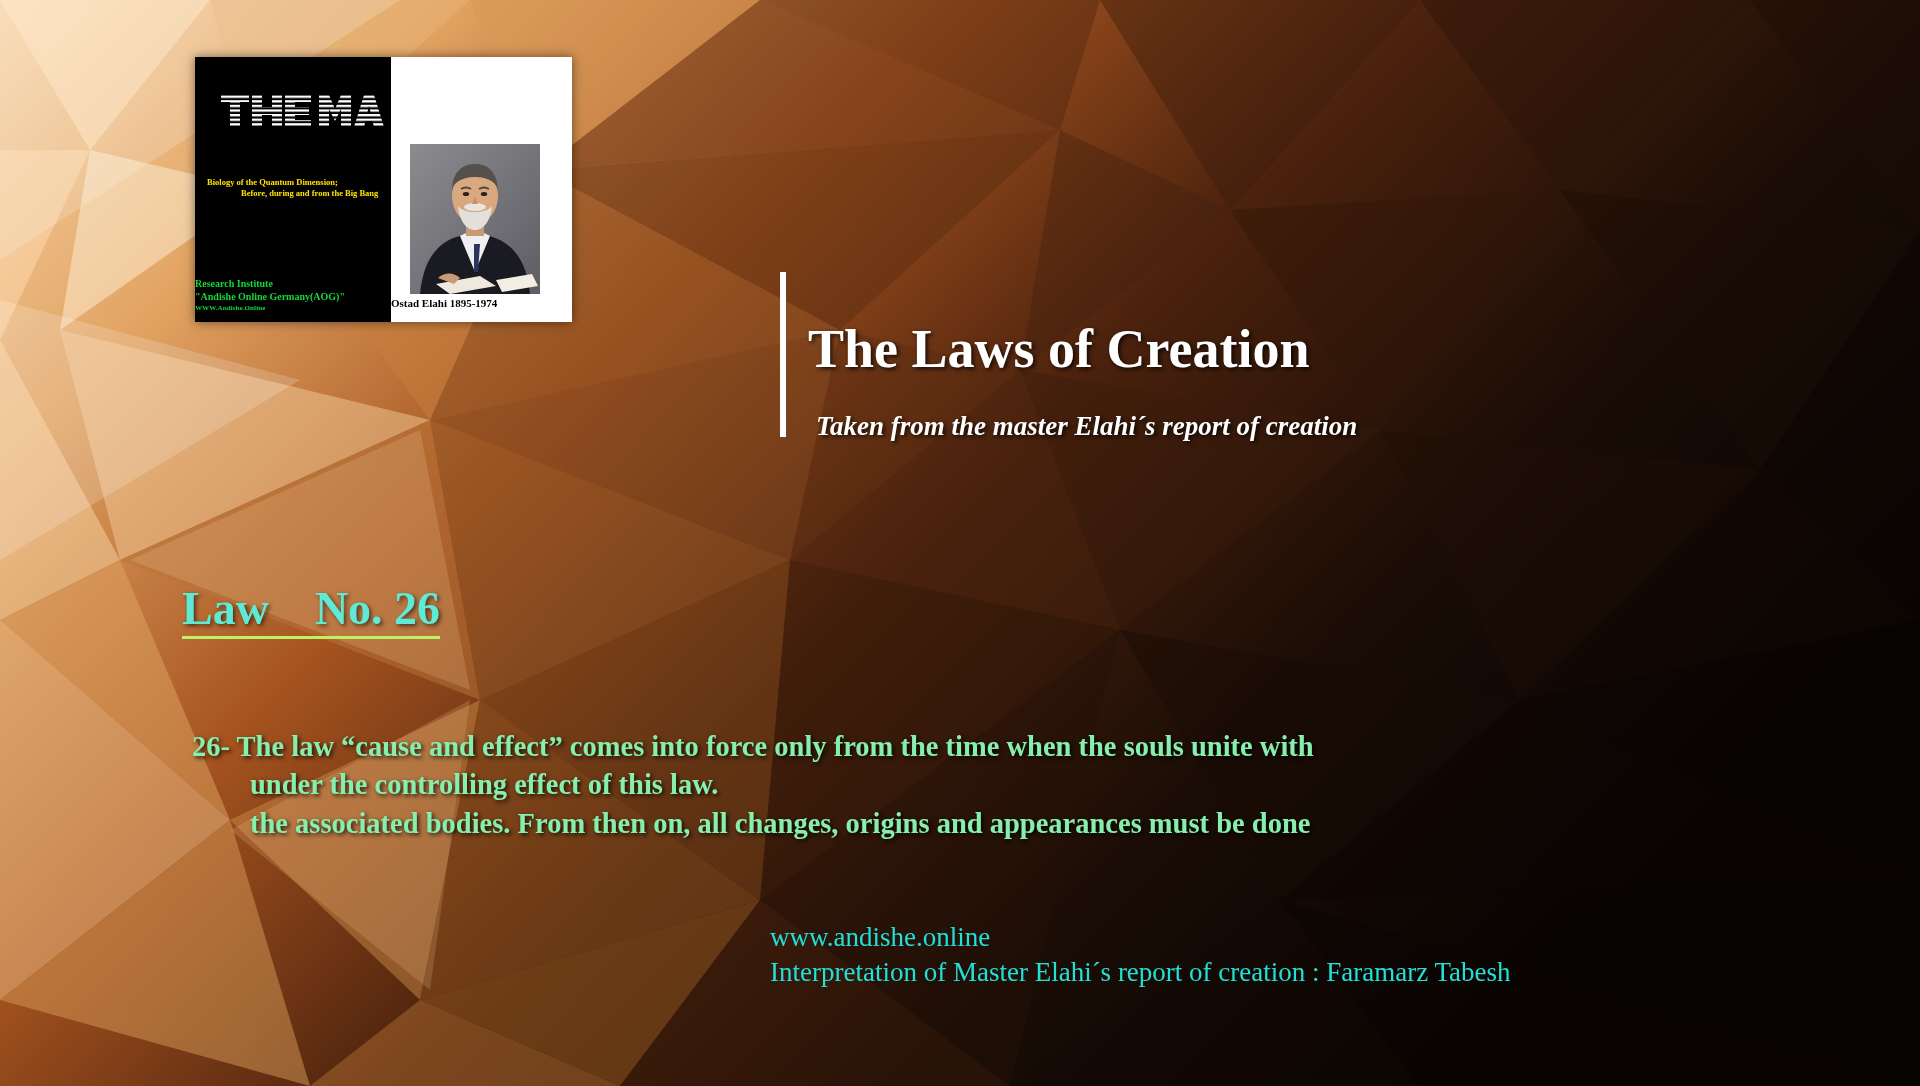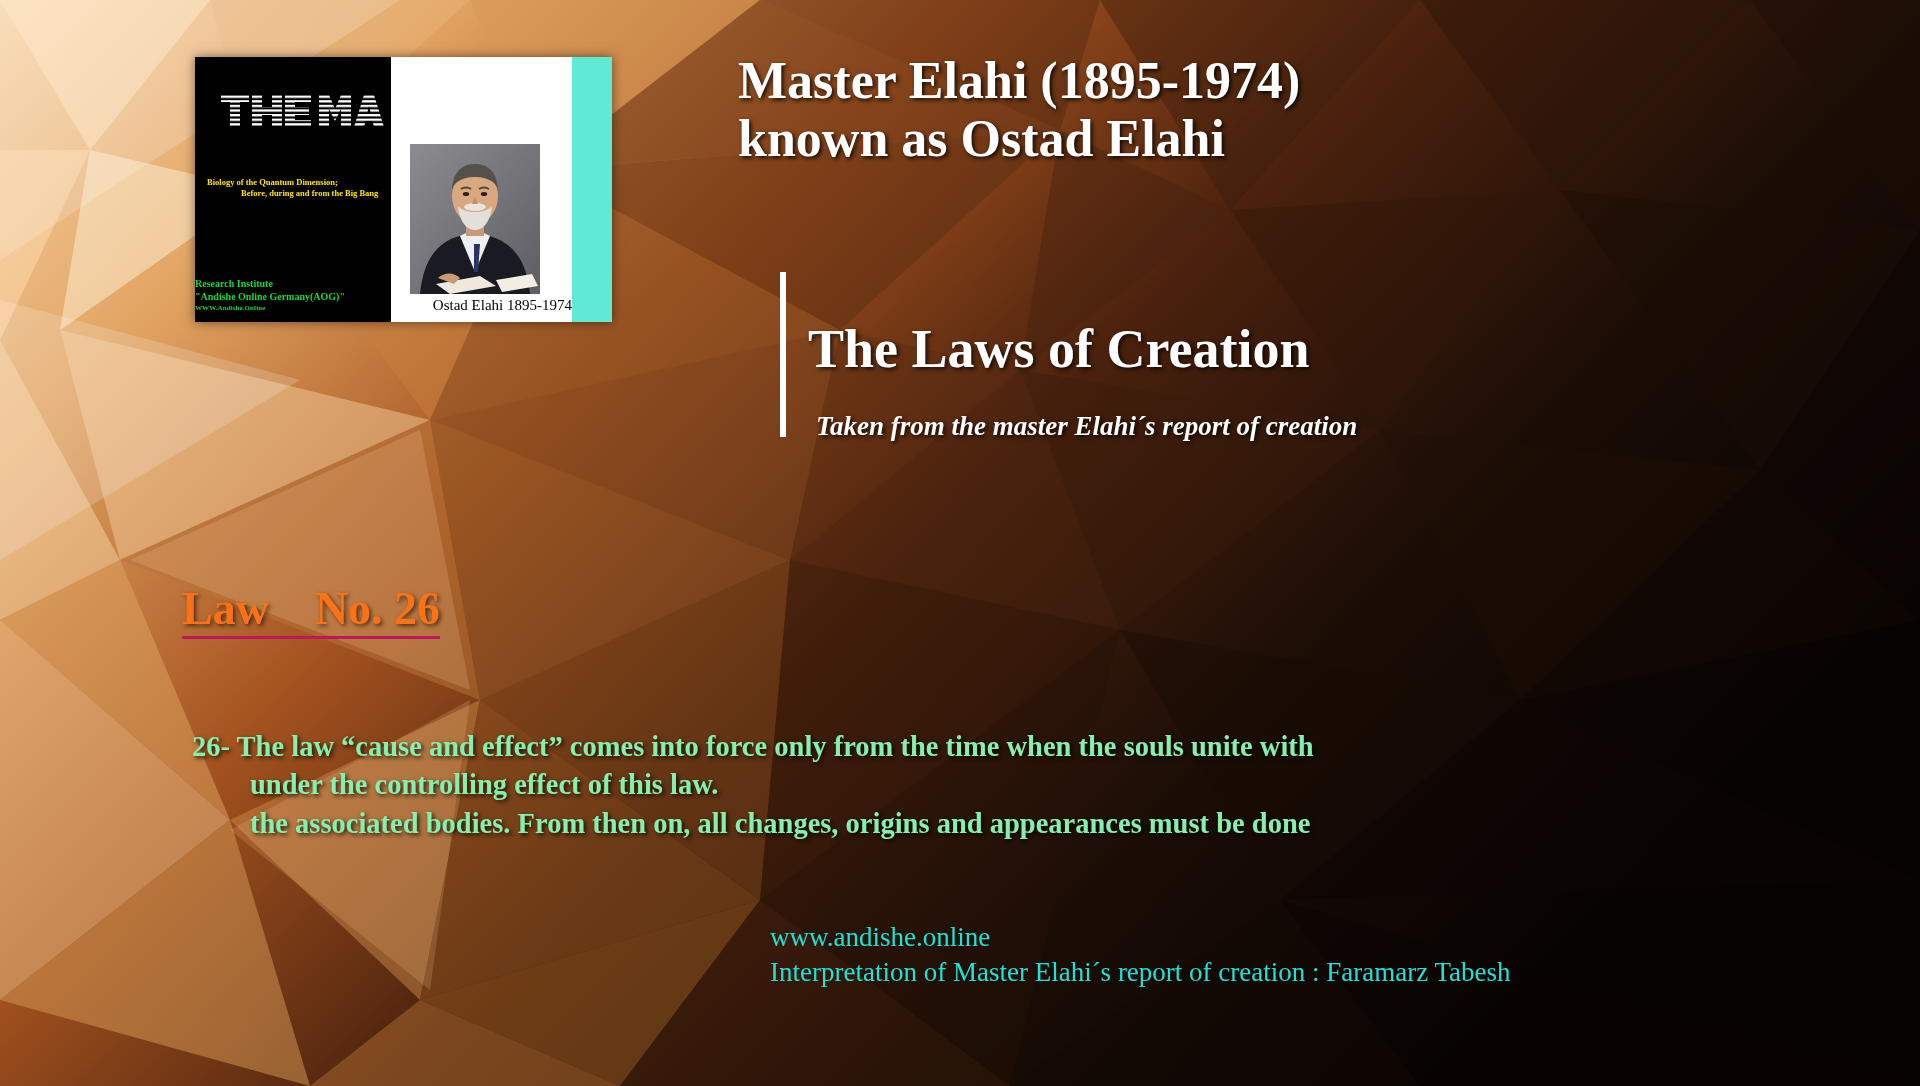--- a/index.html
+++ b/index.html
@@ -11,22 +11,22 @@
   #slide{
     position:relative;width:1920px;height:1086px;overflow:hidden;
     background:#120a06;
   }
   
   #bg{position:absolute;inset:0;}
   #bg svg{display:block;width:1920px;height:1086px;}
 
   
   #cover{
-    position:absolute;left:195px;top:57px;width:417px;height:265px;
-    display:flex;background:#5eead4;
+    position:absolute;left:195px;top:57px;width:377px;height:265px;
+    display:flex;background:#ffffff;
     box-shadow:0 0 10px rgba(0,0,0,.5);
   }
   #cover-left{
     width:196px;height:265px;background:#000;position:relative;flex:none;
   }
   .master-logo{
     position:absolute;left:24px;top:34px;width:168px;height:40px;
   }
   .master-logo svg{display:block;}
   .cover-yellow{
@@ -46,22 +46,22 @@
   }
   #cover-right{
     width:181px;height:265px;background:#fff;position:relative;flex:none;
   }
   .photo-frame{
     position:absolute;left:19px;top:87px;width:130px;height:150px;
     background:#6f6f74;overflow:hidden;
   }
   .photo-frame svg{display:block;}
   .photo-cap{
-    position:absolute;left:0;top:240px;width:181px;text-align:right;
-    color:#000;font-weight:normal;font-size:15px;
+    position:absolute;left:0;top:240px;width:181px;text-align:left;
+    color:#000;font-weight:bold;font-size:11px;
     font-family:"Liberation Serif",serif;
   }
 
   
   #headline{
     position:absolute;left:738px;top:52px;width:1100px;
     color:#fff;font-weight:bold;font-size:52px;line-height:1.12;
     text-shadow:2px 2px 4px rgba(0,0,0,.85);
     white-space:pre-line;
   }
@@ -79,22 +79,22 @@
   #laws-sub{
     position:absolute;left:816px;top:413px;
     color:#fff;font-weight:bold;font-size:27px;line-height:1;
     text-shadow:2px 2px 4px rgba(0,0,0,.8);
     font-style:italic;
   }
 
   
   #law-no{
     position:absolute;left:182px;top:586px;
-    color:#f97316;font-weight:bold;font-size:46px;line-height:1;
-    border-bottom:3px solid #be185d;padding-bottom:4px;
+    color:#5eead4;font-weight:bold;font-size:46px;line-height:1;
+    border-bottom:3px solid #bef264;padding-bottom:4px;
     text-shadow:2px 2px 4px rgba(0,0,0,.6);
     white-space:pre;
   }
 
   
   #body-text{
     position:absolute;left:192px;top:728px;width:1530px;
     color:#86efac;font-weight:bold;font-size:28.5px;line-height:1.35;
     text-shadow:2px 2px 4px rgba(0,0,0,.8);
     text-indent:0;
@@ -262,22 +262,20 @@
 
           <path d="M26,140 L70,132 L86,142 L40,150 Z" fill="#efe9dd"></path>
           <path d="M86,136 L122,130 L128,142 L92,148 Z" fill="#f3eee3"></path>
           <path d="M28,134 C34,128 44,128 50,134 L44,140 Z" fill="#c99a77"></path>
         </svg>
       </div>
       <div class="photo-cap">Ostad Elahi 1895-1974</div>
     </div>
   </div>
 
-  <div id="headline">Master Elahi (1895-1974)
-known as Ostad Elahi</div>
 
   <div id="laws-bar"></div>
   <div id="laws-title">The Laws of Creation</div>
   <div id="laws-sub">Taken from the master Elahi´s report of creation</div>
 
   <div id="law-no">Law    No. 26</div>
 
   <div id="body-text">
     <span class="ln">26- The law “cause and effect” comes into force only from the time when the souls unite with</span>
     <span class="ln ind">under the controlling effect of this law.</span>

